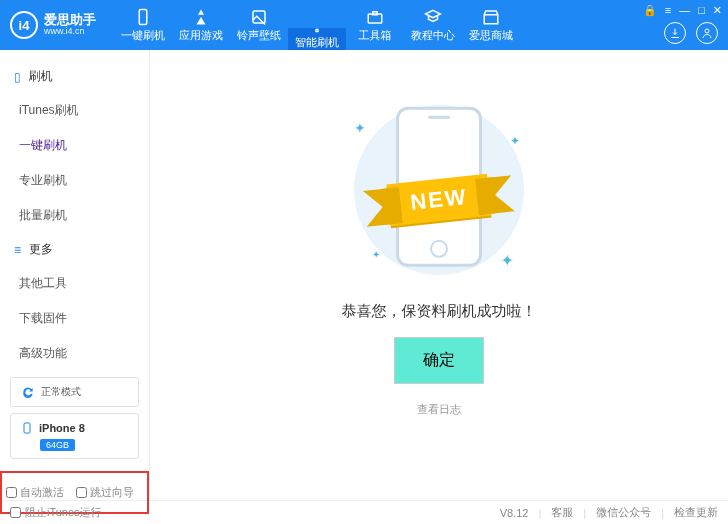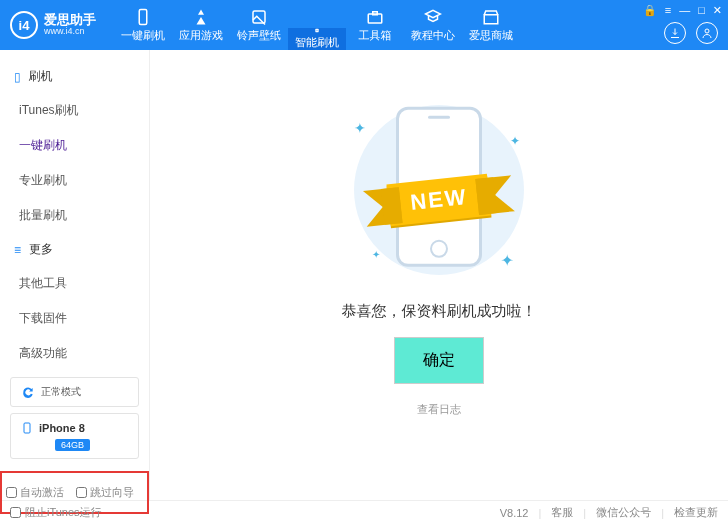--- a/index.html
+++ b/index.html
@@ -28,21 +28,21 @@
 .sb-group { font-size: 12px; color: #333; padding: 8px 14px; display: flex; align-items: center; gap: 8px; }
 .sb-group .gicon { color: #1e88f5; }
 .sb-item { padding: 9px 14px 9px 19px; font-size: 12px; color: #555; cursor: pointer; }
 .sb-item.active { color: #4c1d95; }
 .sb-spacer { flex: 1; }
 .sb-mode { margin: 6px 10px; padding: 7px 10px; border: 1px solid #e3e3e3; border-radius: 3px; display: flex; align-items: center; gap: 6px; font-size: 10px; color: #555; cursor: pointer; }
 .sb-mode svg { width: 14px; height: 14px; fill: #1e88f5; }
 .sb-device { margin: 0 10px 8px; padding: 7px 10px; border: 1px solid #e3e3e3; border-radius: 3px; font-size: 11px; color: #333; cursor: pointer; }
 .sb-device .dv { display: flex; align-items: center; gap: 6px; font-weight: bold; }
 .sb-device svg { width: 12px; height: 14px; fill: #1e88f5; }
-.sb-device .badge { display: inline-block; margin-top: 4px; margin-left: 34px; background: #1e88f5; color: #fff; font-size: 9px; padding: 1px 6px; border-radius: 2px; }
+.sb-device .badge { display: inline-block; margin-top: 4px; margin-left: 19px; background: #1e88f5; color: #fff; font-size: 9px; padding: 1px 6px; border-radius: 2px; }
 .sb-checks { border: 2px solid #e53935; margin: 4px 0 0; padding: 12px 4px; display: flex; gap: 12px; font-size: 11px; color: #888; }
 .sb-checks label { display: flex; align-items: center; gap: 3px; cursor: pointer; }
 .sb-checks input { width: 11px; height: 11px; }
 
 .main { flex: 1; position: relative; display: flex; flex-direction: column; align-items: center; padding-top: 40px; }
 .illus { width: 230px; height: 200px; position: relative; }
 .circle-bg { position: absolute; left: 50%; top: 50%; transform: translate(-50%,-50%); width: 170px; height: 170px; border-radius: 50%; background: #e8f3fc; }
 .phone { position: absolute; left: 50%; top: 50%; transform: translate(-50%,-52%); width: 86px; height: 160px; background: #fff; border: 3px solid #c9d9e8; border-radius: 12px; }
 .phone::before { content: ""; position: absolute; top: 6px; left: 50%; transform: translateX(-50%); width: 22px; height: 3px; background: #c9d9e8; border-radius: 2px; }
 .phone::after { content: ""; position: absolute; bottom: 6px; left: 50%; transform: translateX(-50%); width: 14px; height: 14px; border: 2px solid #c9d9e8; border-radius: 50%; }

